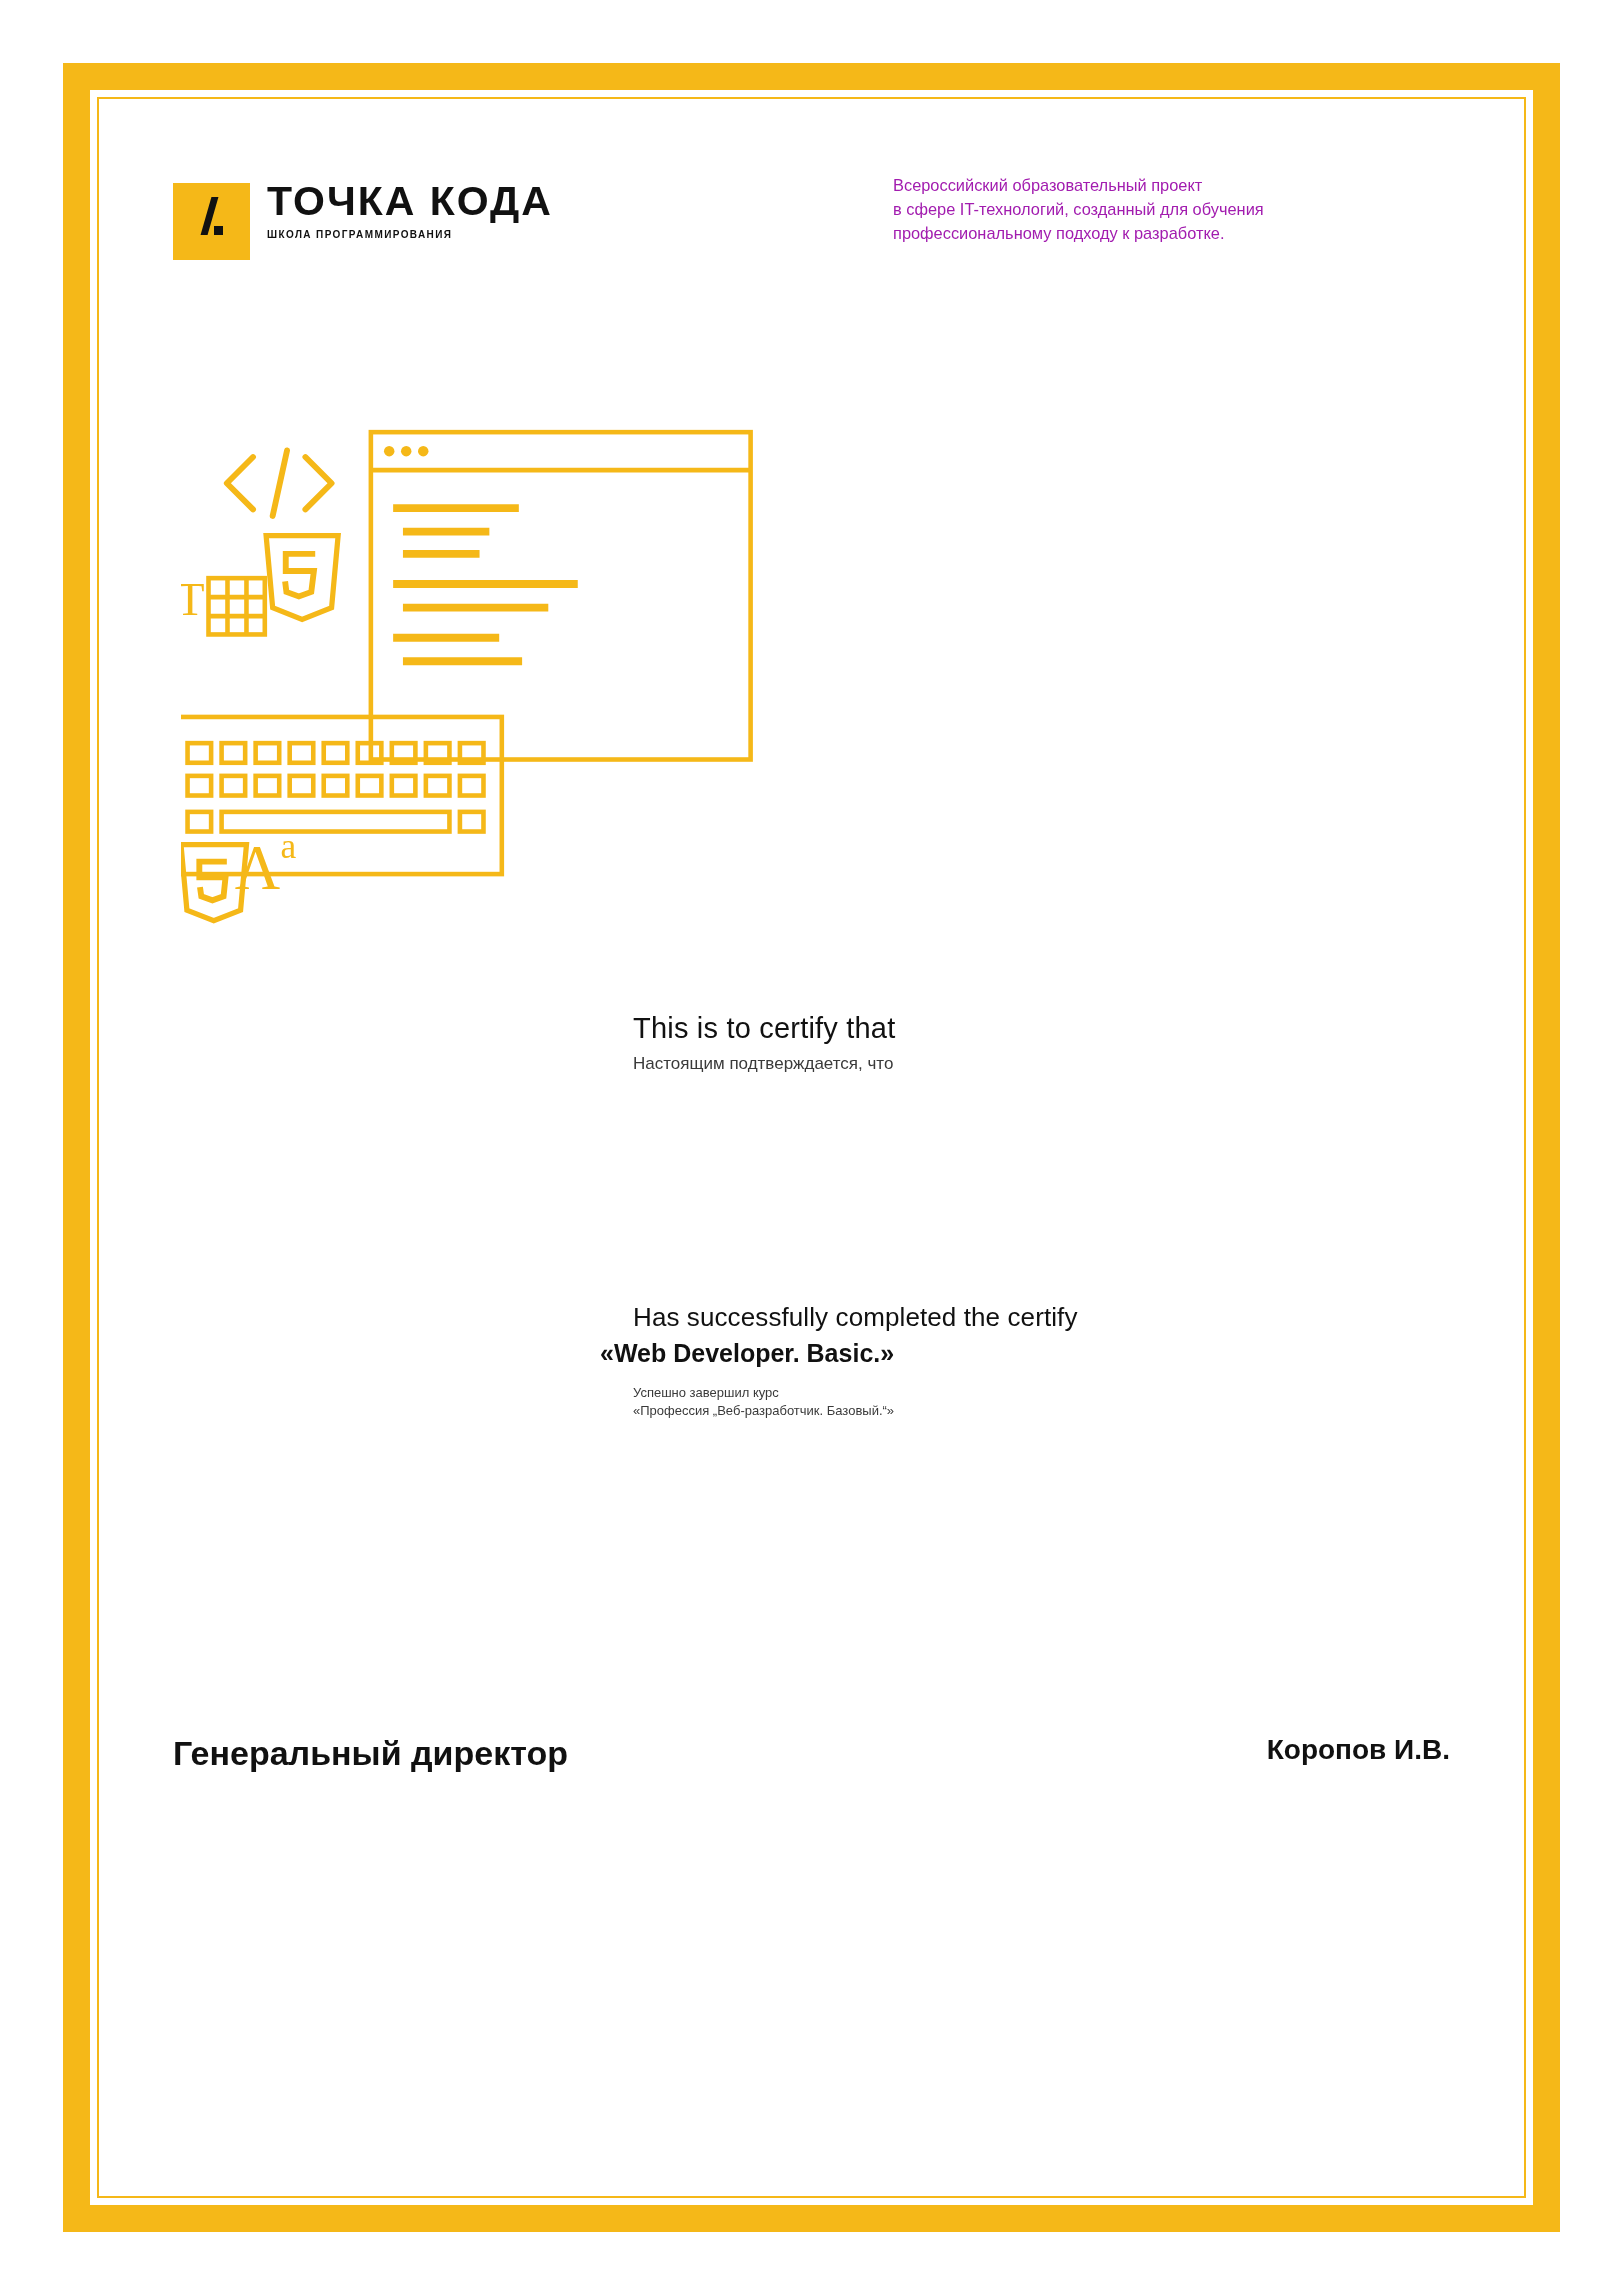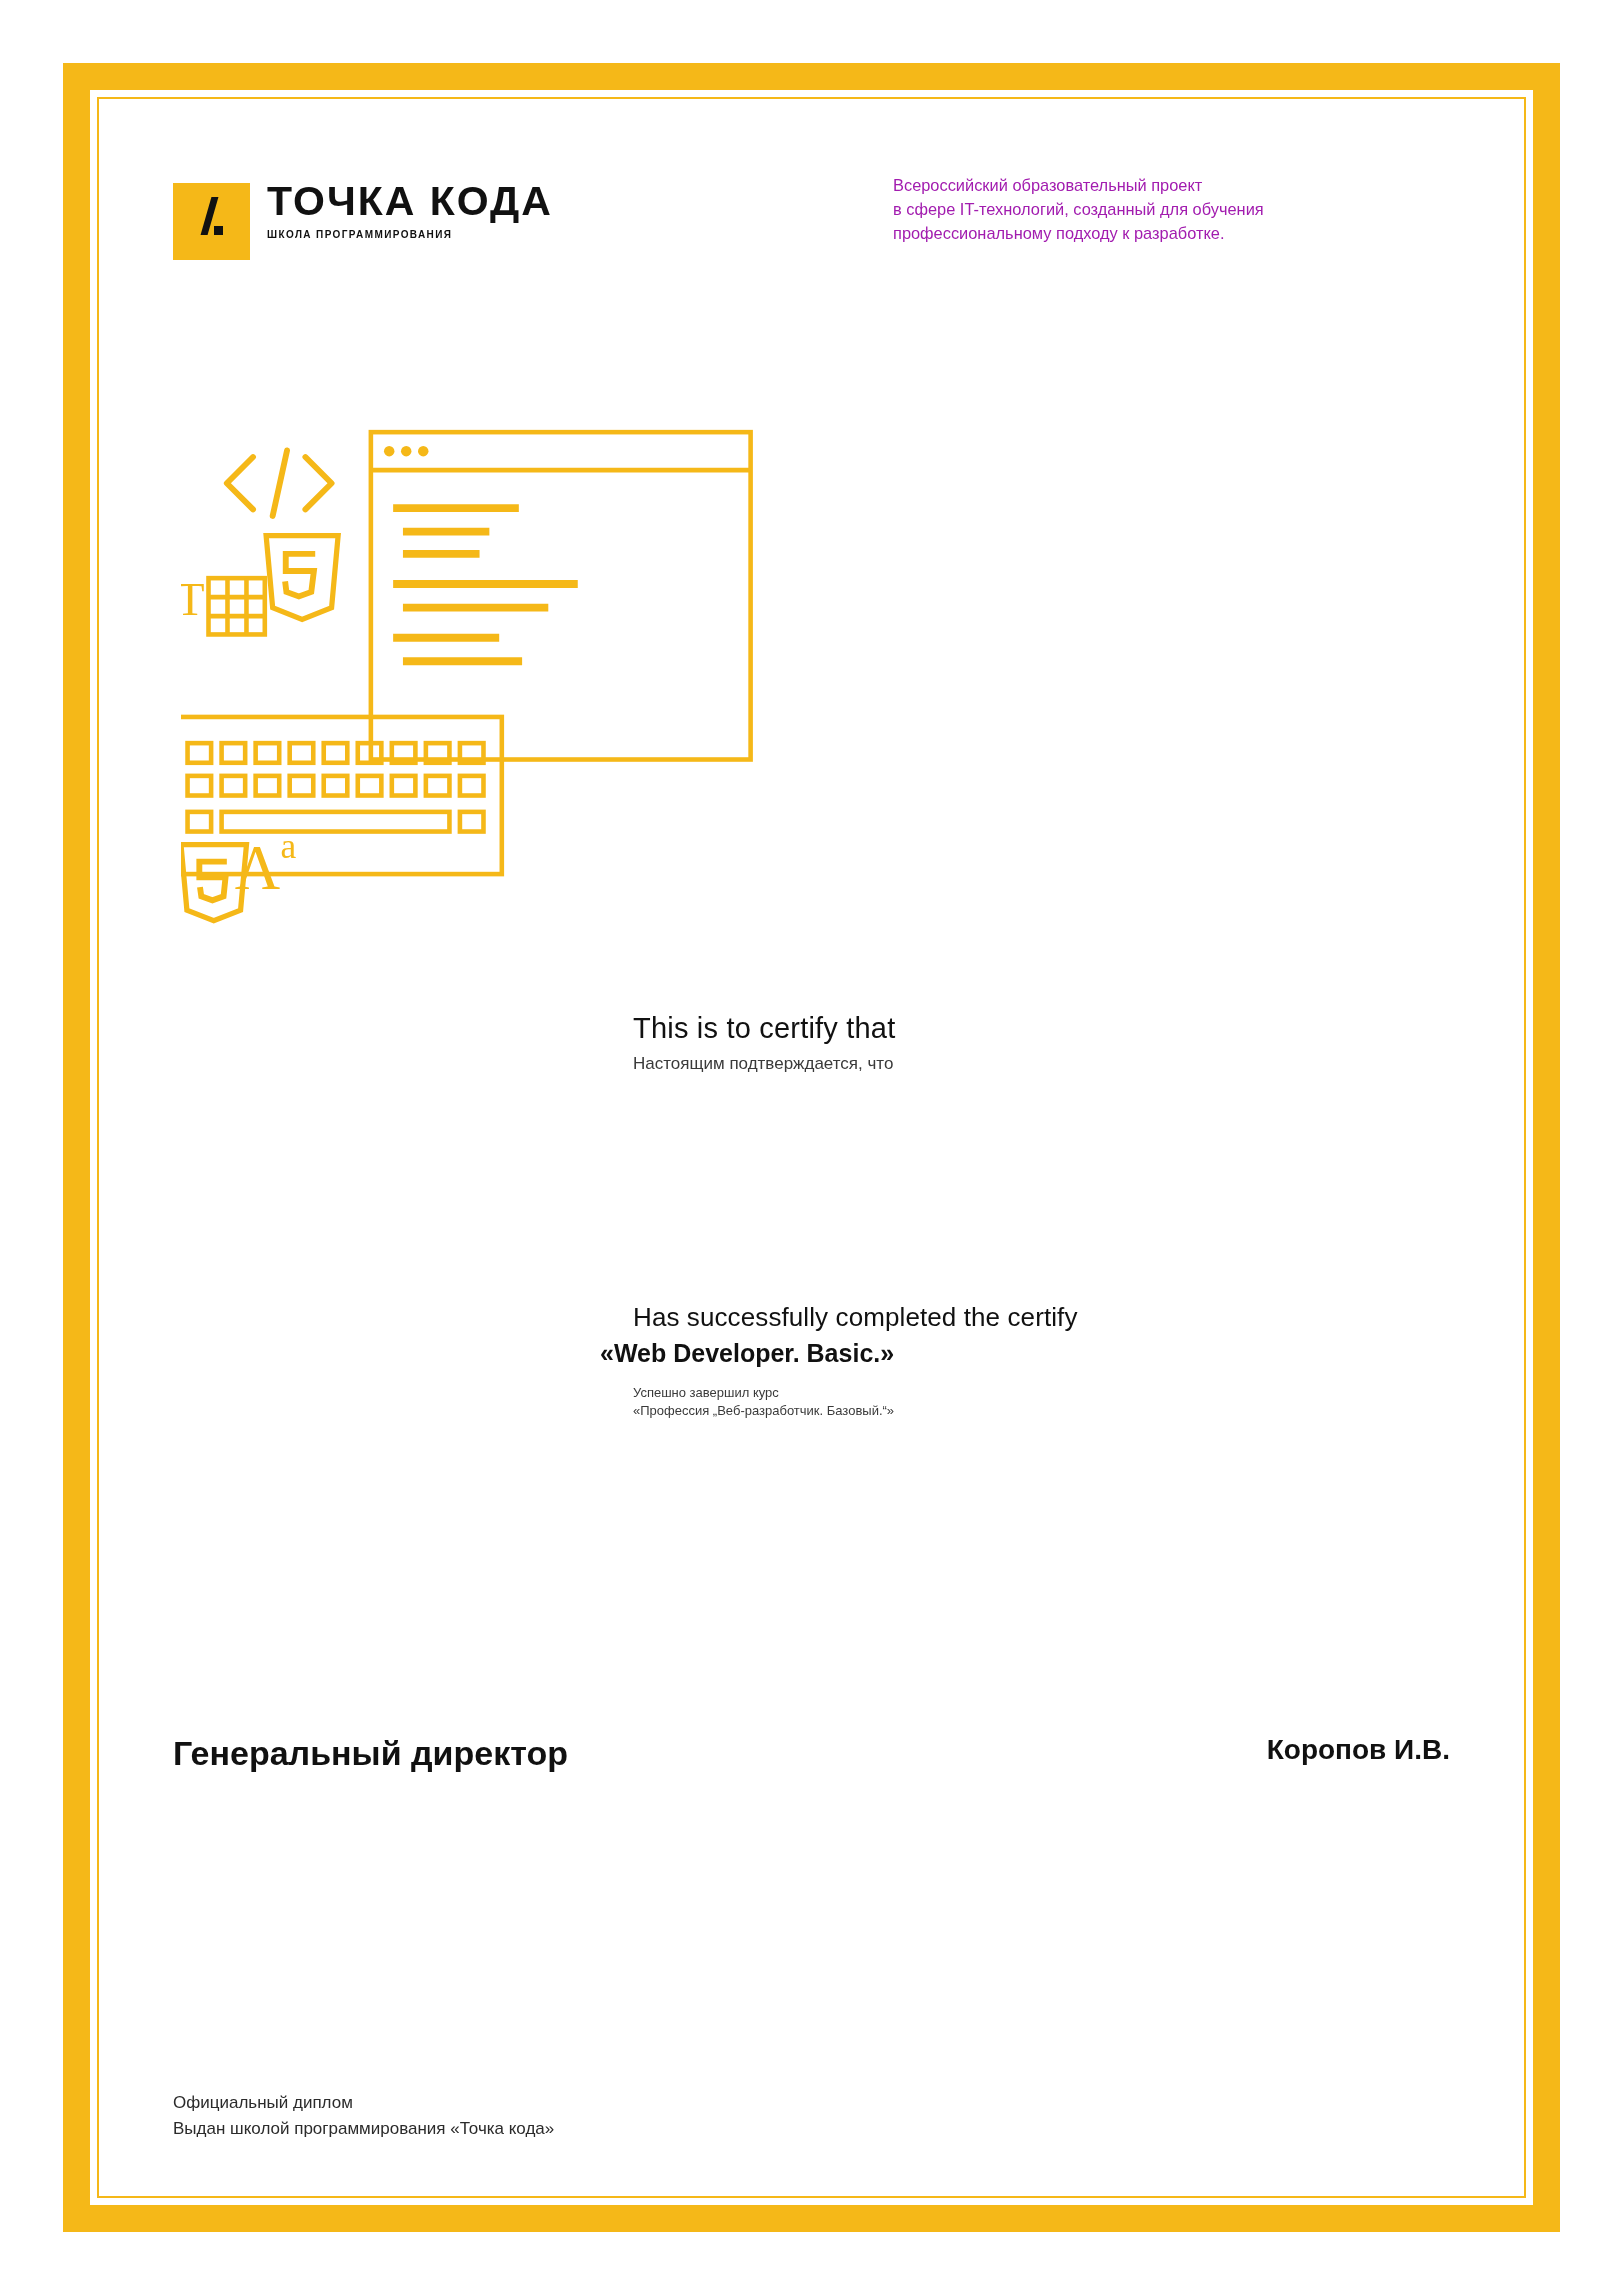--- a/index.html
+++ b/index.html
@@ -343,17 +343,15 @@
   <div class="recipient-name"></div>
 
   <div class="course-en">Has successfully completed the certify</div>
   <div class="course-en-title">«Web Developer. Basic.»</div>
   <div class="course-ru">Успешно завершил курс
 «Профессия „Веб-разработчик. Базовый.“»</div>
 
   <div class="sign-role">Генеральный директор</div>
   <div class="sign-name">Коропов И.В.</div>
 
-  <div class="footer">Официальный диплом
-Выдан школой программирования «Точка кода»</div>
 
 </div>
 
 
 </body></html>

